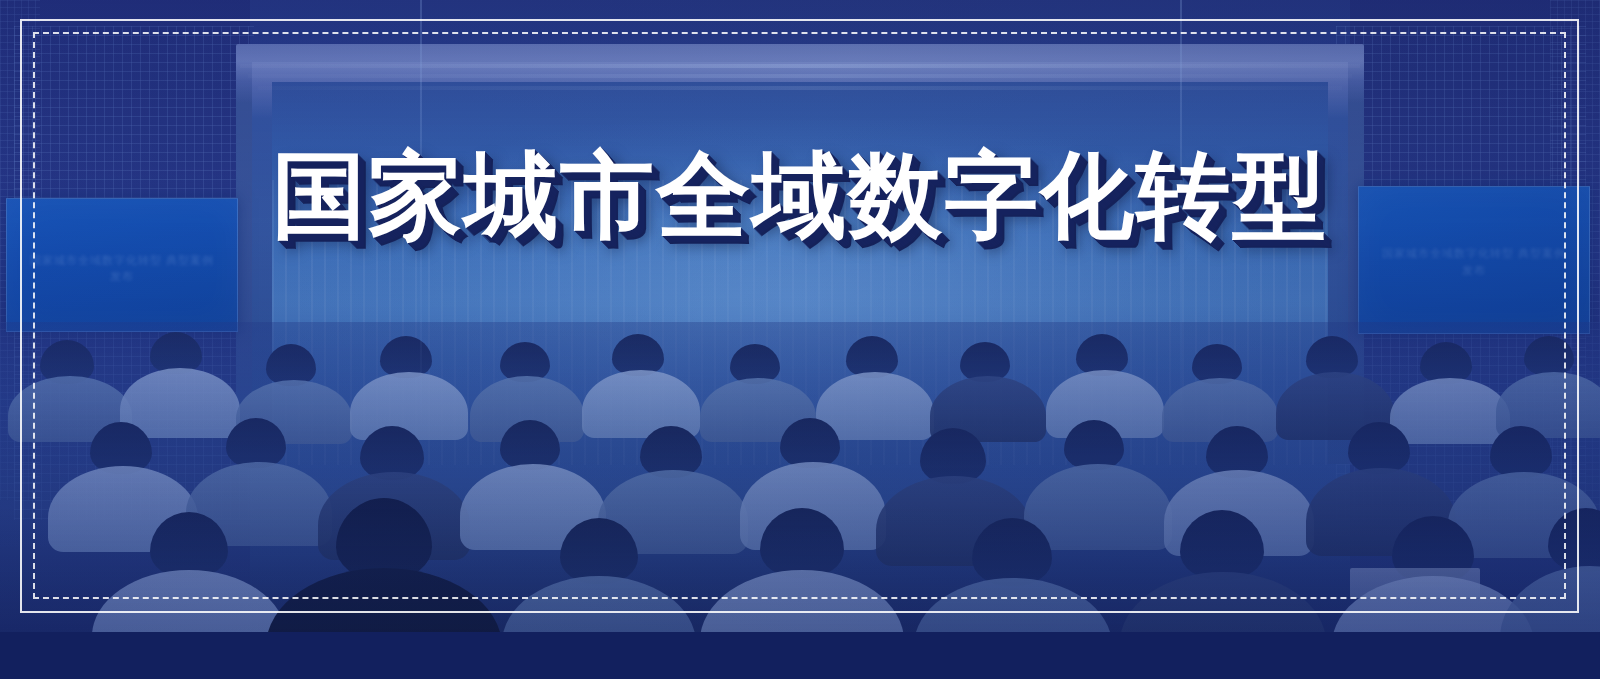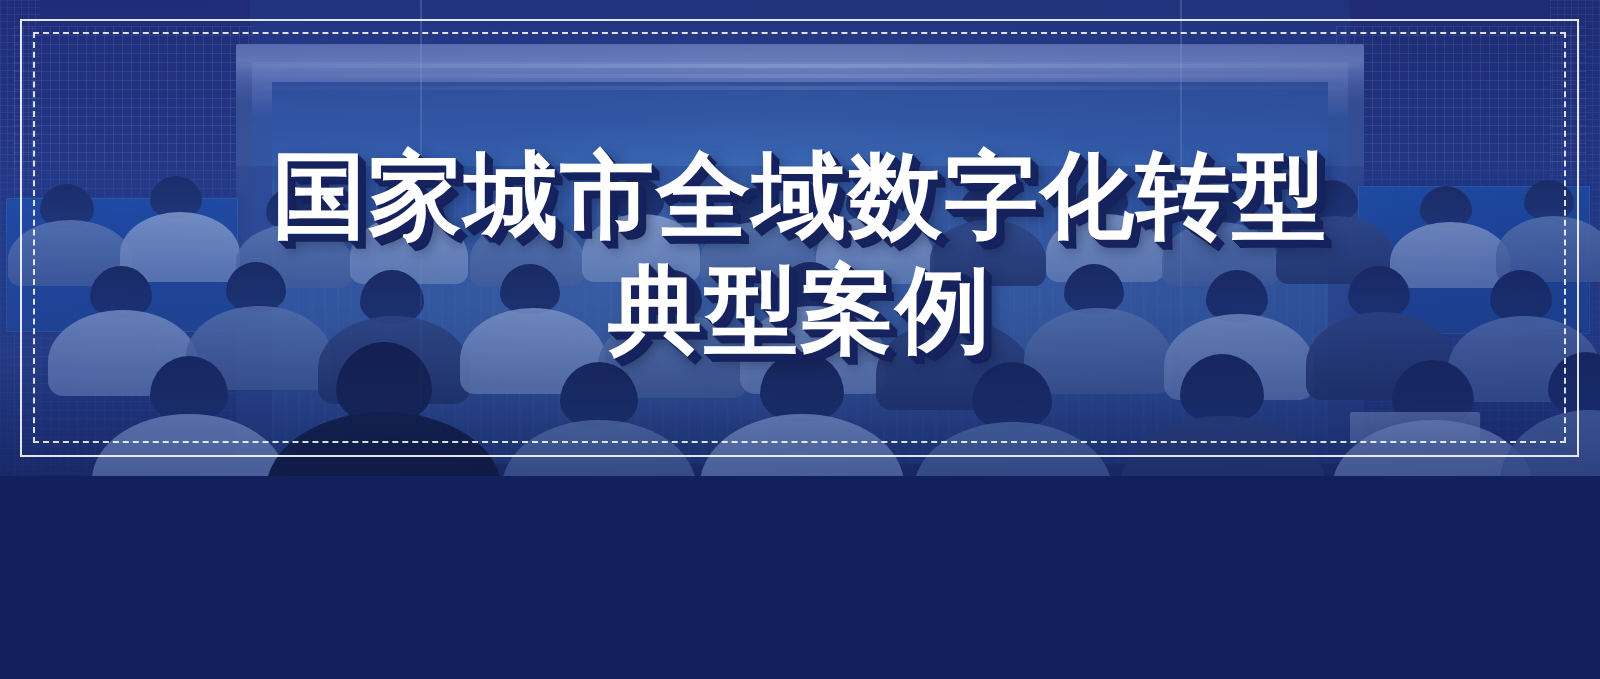--- a/index.html
+++ b/index.html
@@ -1,20 +1,20 @@
 <!DOCTYPE html>
 <html><head>
 <meta charset="utf-8">
 <style>
   * { margin:0; padding:0; box-sizing:border-box; }
   html,body { background:#12205e; }
 
   .banner{
     position:relative;
-    width:1600px; height:476px;
+    width:1600px; height:632px;
     overflow:hidden;
     font-family:"Liberation Sans","DejaVu Sans",sans-serif;
     background:#1e2f7a;
   }
 
   
   .photo{ position:absolute; inset:0; overflow:hidden; }
 
   
   .wall{
@@ -296,17 +296,16 @@
 
     <div class="tint"></div>
     <div class="tint2"></div>
   </div>
 
   <div class="border-solid"></div>
   <div class="border-dashed"></div>
 
   <div class="title-wrap">
     <div class="title-line title-1">国家城市全域数字化转型</div>
-    <div class="title-line title-2">典型案例</div>
   </div>
 
 
 </div>
 
 </body></html>

